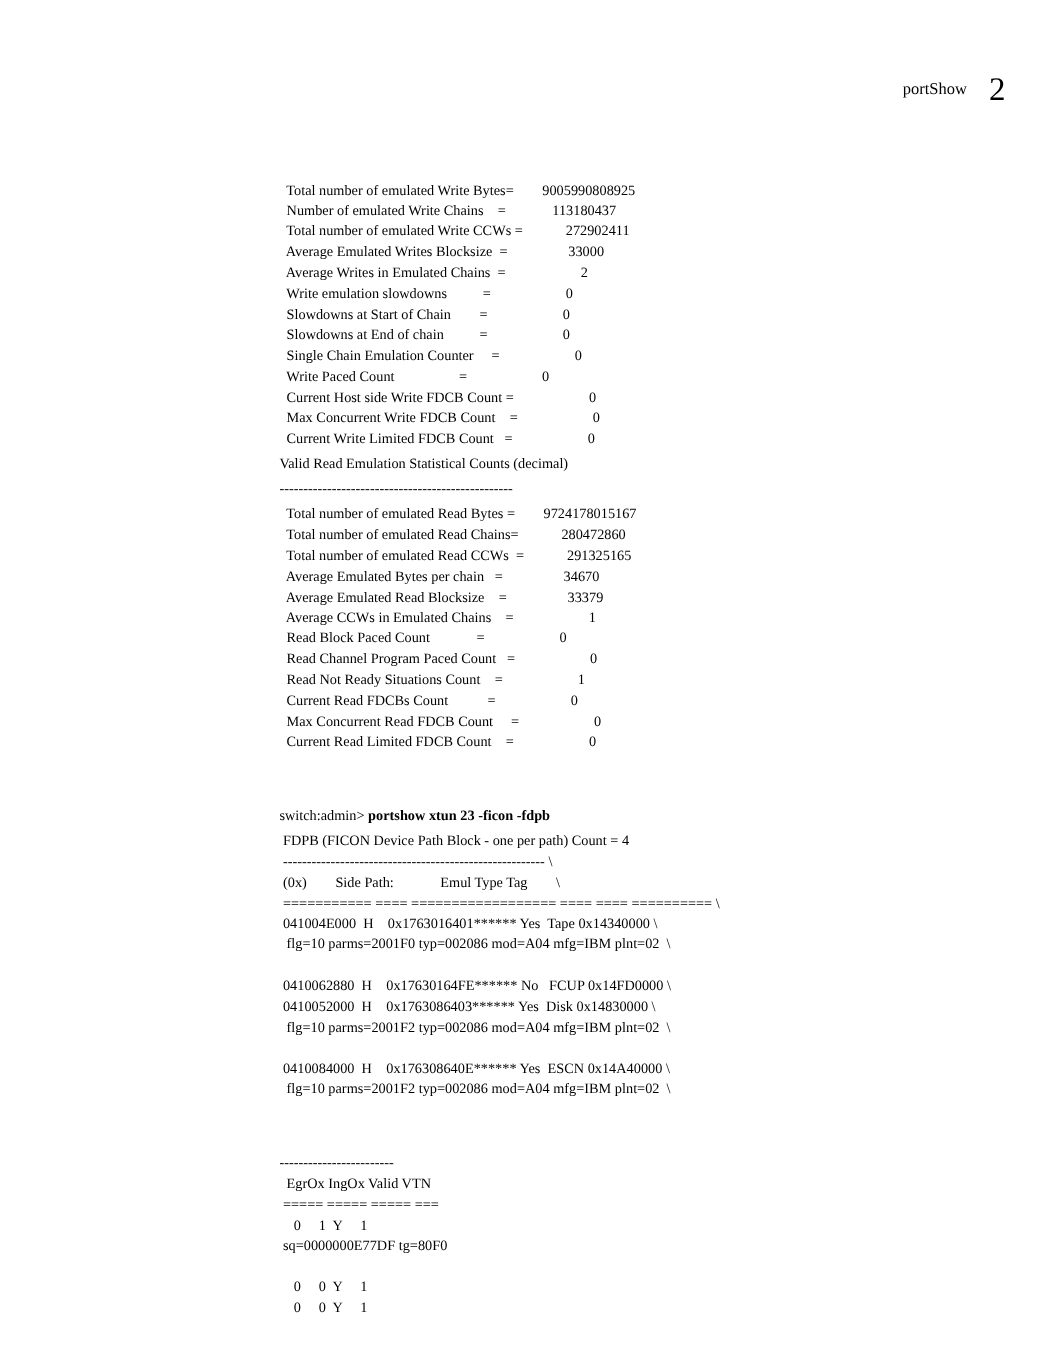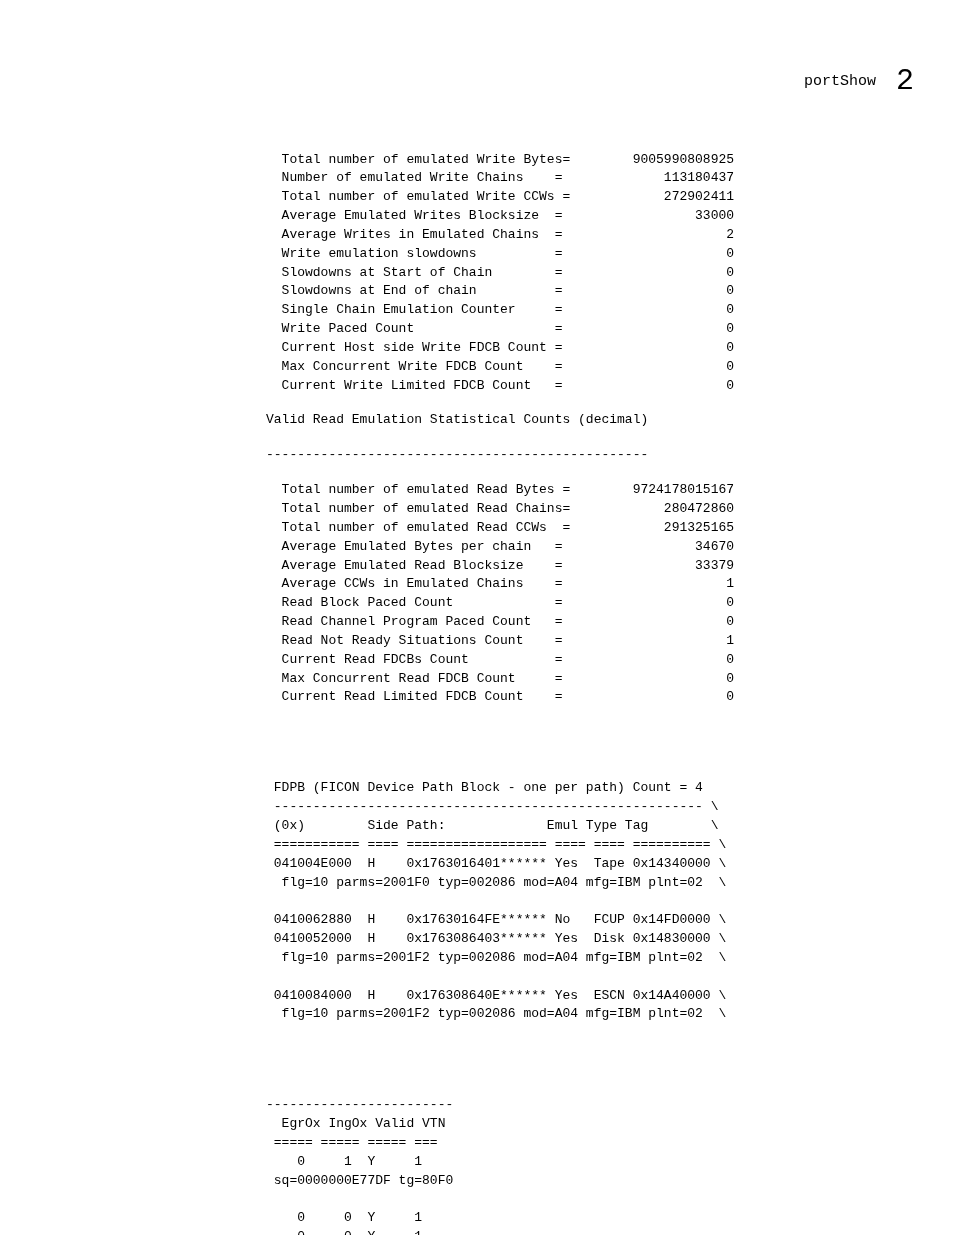--- a/index.html
+++ b/index.html
@@ -12,40 +12,40 @@
   body {
     font-family: "Courier New", Courier, monospace;
     font-size: 13px;
     line-height: 1.45;
   }
   .page {
     padding: 60px 40px 40px 40px;
     box-sizing: border-box;
   }
   .header {
-    font-family: Liberation Mono, monospace;
+    font-family: Liberation Serif, serif;
     text-align: right;
-    margin-bottom: 47px;
+    margin-bottom: 60px;
     display: flex;
     justify-content: flex-end;
     align-items: center;
     gap: 20px;
   }
   .header-title {
     font-size: 15px;
   }
   .header-num {
     font-size: 30px;
     font-weight: normal;
   }
   pre.block {
-    margin: 16px;
+    margin: 4px;
     padding: 0;
     white-space: pre;
-    font-family: Liberation Mono, monospace;
+    font-family: Liberation Serif, serif;
     font-size: 13px;
     line-height: 1.45;
   }
   .content {
     padding-left: 210px;
   }
   .section {
     margin-bottom: 18px;
   }
   .cmd-bold {
@@ -88,20 +88,21 @@
   Average CCWs in Emulated Chains    =                     1
   Read Block Paced Count             =                     0
   Read Channel Program Paced Count   =                     0
   Read Not Ready Situations Count    =                     1
   Current Read FDCBs Count           =                     0
   Max Concurrent Read FDCB Count     =                     0
   Current Read Limited FDCB Count    =                     0</pre>
 
     <div style="height:40px"></div>
 
+    <pre class="block section"><span>switch:admin&gt; </span><span class="cmd-bold">portshow xtun 23 -ficon -fdpb</span></pre>
 
     <pre class="block section" id="fdpb-block"> FDPB (FICON Device Path Block - one per path) Count = 4
  ------------------------------------------------------- \
  (0x)        Side Path:             Emul Type Tag        \
  =========== ==== ================== ==== ==== ========== \
  041004E000  H    0x1763016401****** Yes  Tape 0x14340000 \
   flg=10 parms=2001F0 typ=002086 mod=A04 mfg=IBM plnt=02  \
 
  0410062880  H    0x17630164FE****** No   FCUP 0x14FD0000 \
  0410052000  H    0x1763086403****** Yes  Disk 0x14830000 \

